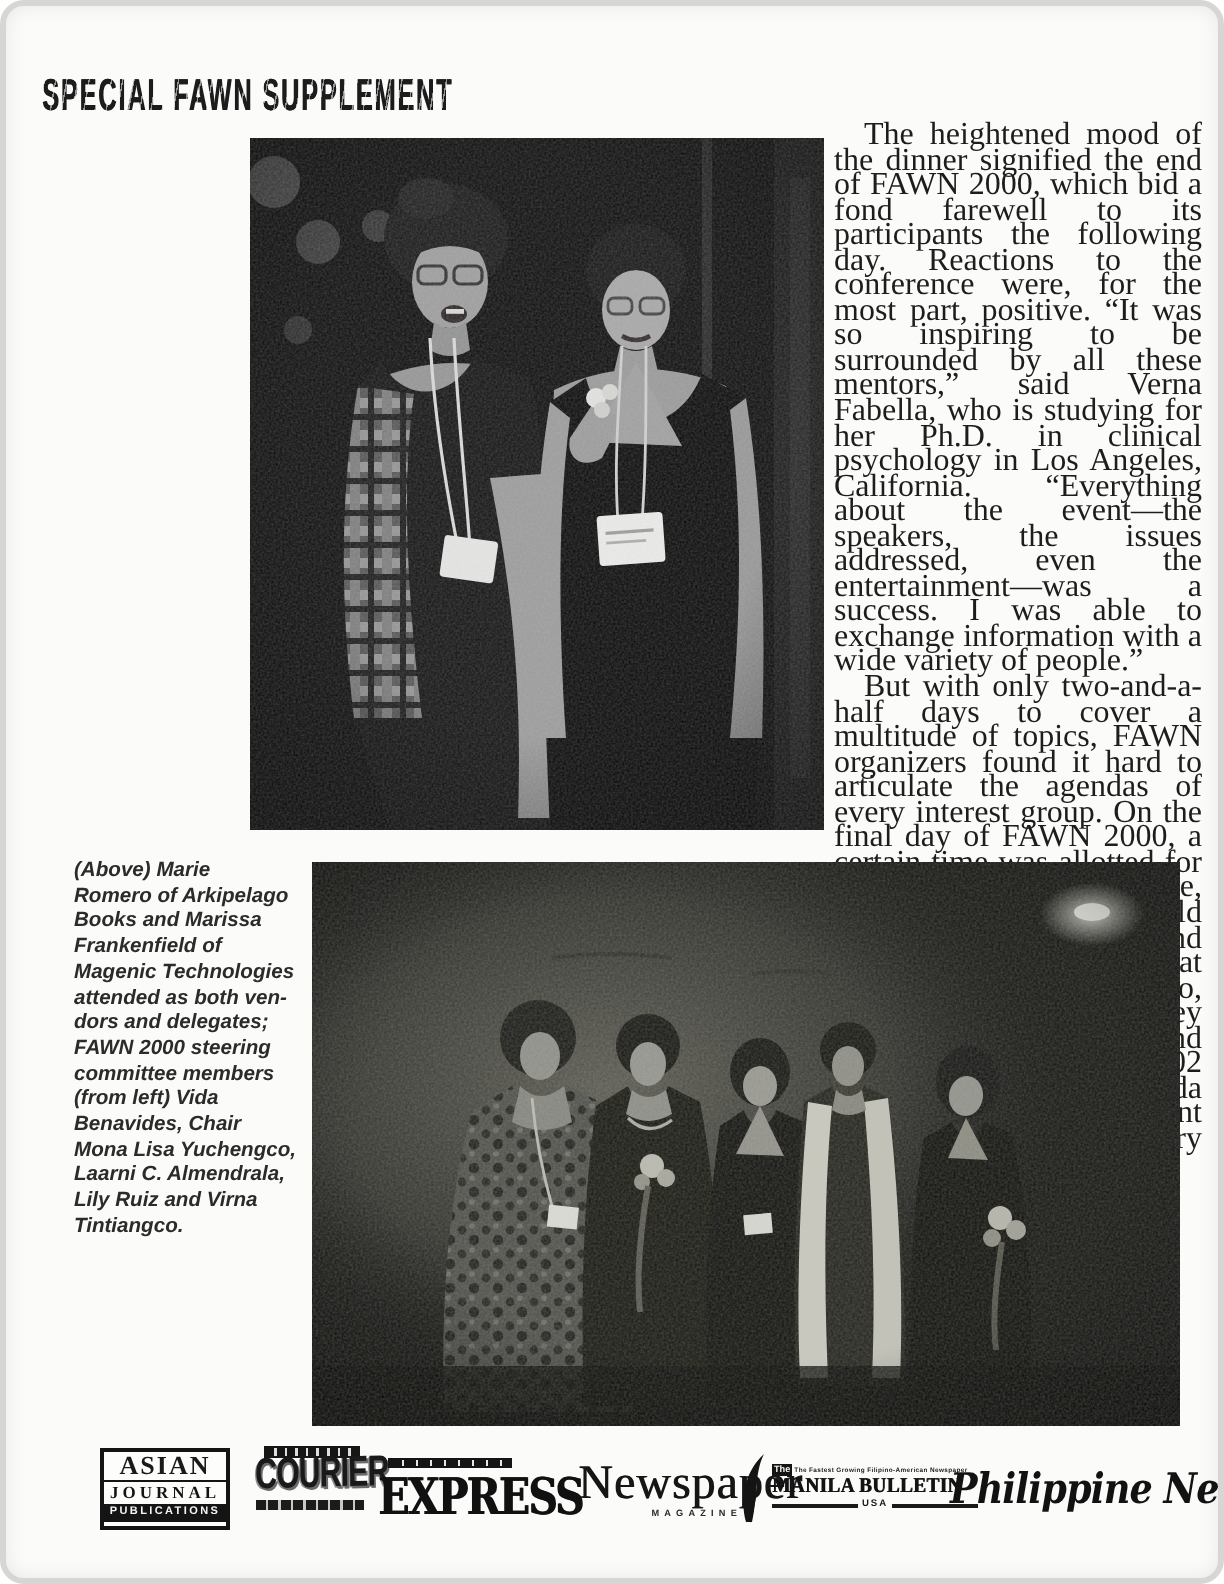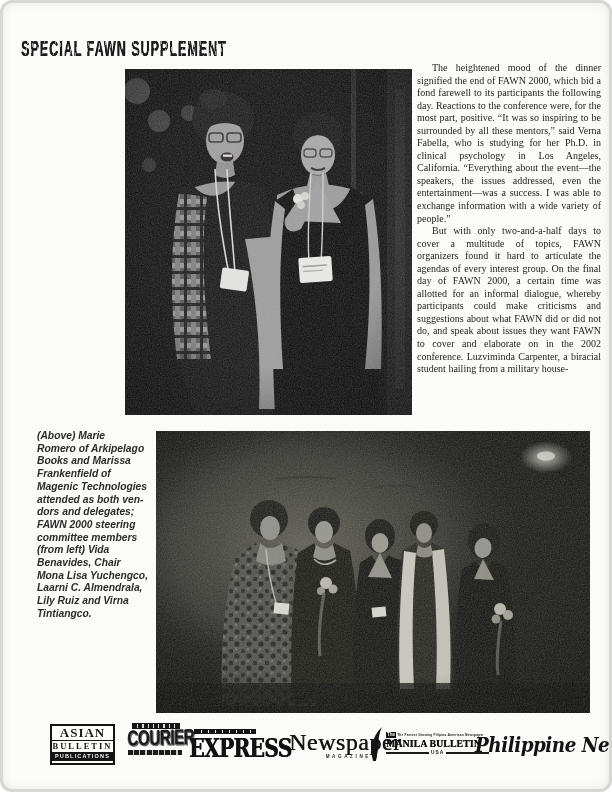--- a/index.html
+++ b/index.html
@@ -22,21 +22,21 @@
   .title-wrap::after{
     content:"";position:absolute;inset:0 -6px;pointer-events:none;
     background:repeating-linear-gradient(100deg,rgba(251,251,250,0) 0 2px,rgba(251,251,250,0.55) 2px 2.7px,rgba(251,251,250,0) 2.7px 5.5px);
   }
   
   .top-photo{position:absolute;left:122px;top:66px;width:287px;height:346px;}
   .bottom-photo{position:absolute;left:153px;top:428px;width:434px;height:282px;}
   
   .article{
     position:absolute;left:414px;top:59px;width:184px;
-    font-family:"Liberation Serif",serif;font-size:10px;line-height:12.55px;
+    font-family:"Liberation Serif",serif;font-size:16px;line-height:12.55px;
     color:#1d1d1d;text-align:justify;
   }
   .article p{margin:0;text-indent:15px;}
   
   .caption{
     position:absolute;left:34px;top:427px;width:116px;
     font:700 10.3px/12.7px "Liberation Sans",sans-serif;font-style:italic;
     color:#2b2b2b;text-align:left;white-space:pre-line;
   }
   
@@ -266,21 +266,21 @@
     </g>
     <rect y="252" width="434" height="30" fill="#0a0a08" opacity="0.8"></rect>
     <rect width="434" height="282" fill="url(#vigB)"></rect>
     <rect width="434" height="282" filter="url(#grainB)"></rect>
   </svg>
 
   <div>
 
     <div class="logo logo-asian">
       <div class="aj-top">ASIAN</div>
-      <div class="aj-mid">BULLETIN</div>
+      <div class="aj-mid">JOURNAL</div>
       <div class="aj-bot">PUBLICATIONS</div>
     </div>
 
     <div class="logo logo-courier">
       <div class="courier-top"></div>
       <div class="courier-main">COURIER</div>
       <div class="courier-bot"></div>
     </div>
 
     <div class="logo logo-express">

